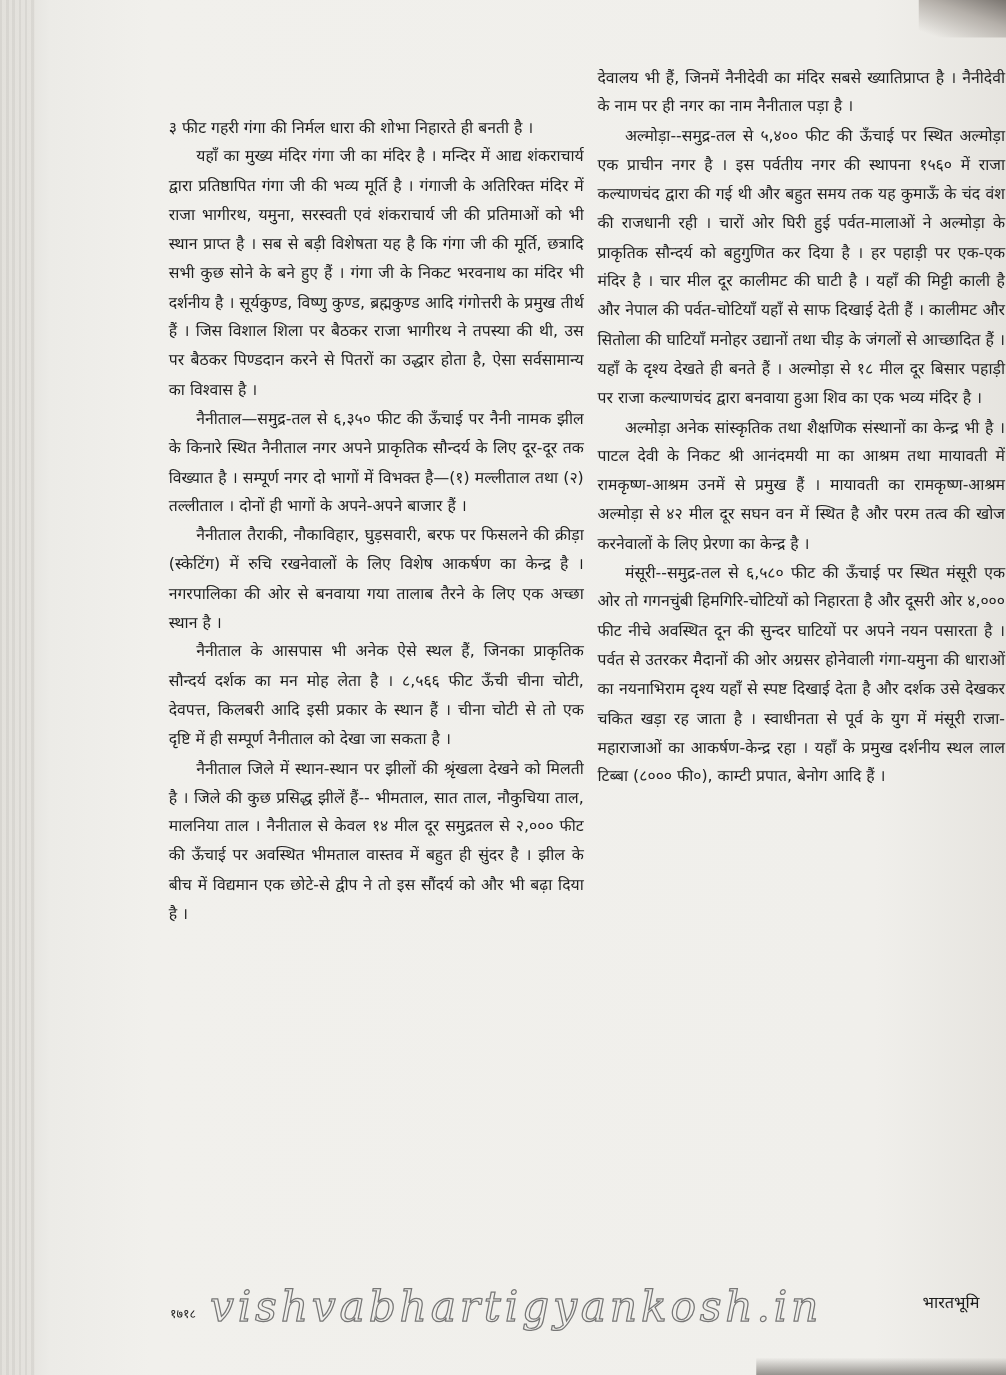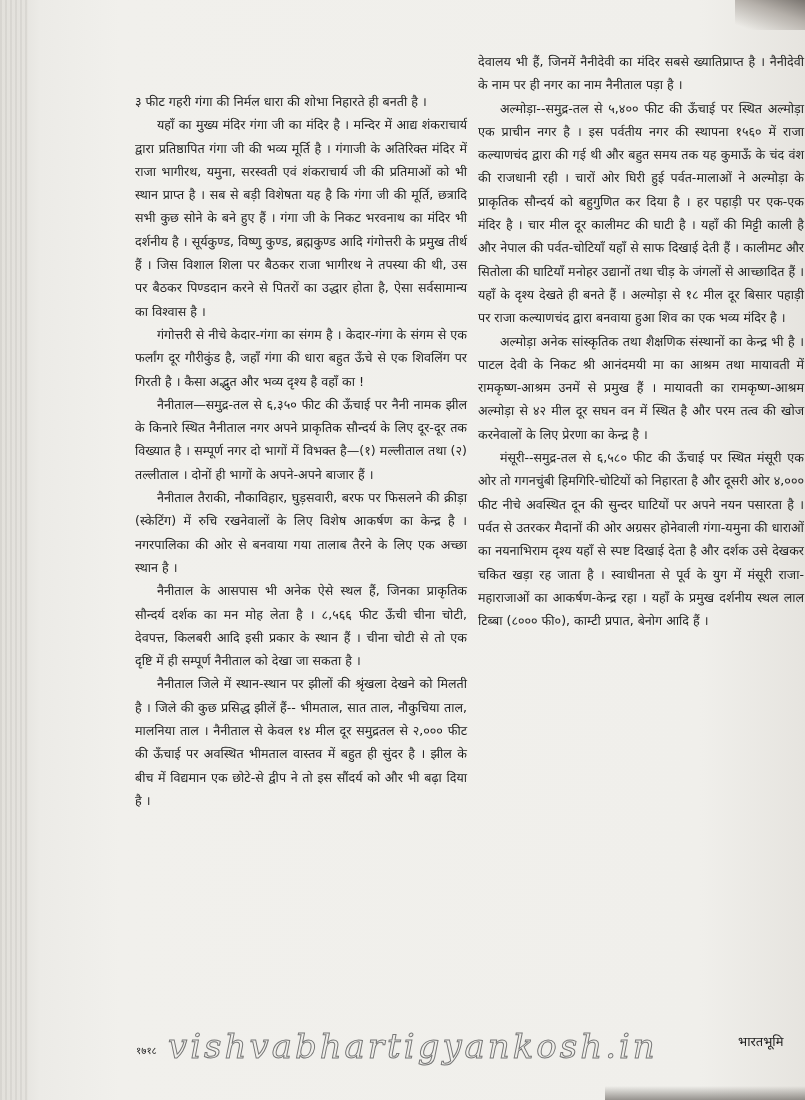--- a/index.html
+++ b/index.html
@@ -54,21 +54,20 @@
 </head>
 <body>
 
 <div class="page">
   <div class="binding"></div>
   <div class="corner-shadow"></div>
 
   <div class="col col-left">
     <p><span>३ फीट गहरी गंगा की निर्मल धारा की शोभा निहारते ही बनती है ।</span></p>
     <p class="indent"><span>यहाँ का मुख्य मंदिर गंगा जी का मंदिर है । मन्दिर में आद्य शंकराचार्य द्वारा प्रतिष्ठापित गंगा जी की भव्य मूर्ति है । गंगाजी के अतिरिक्त मंदिर में राजा भागीरथ, यमुना, सरस्वती एवं शंकराचार्य जी की प्रतिमाओं को भी स्थान प्राप्त है । सब से बड़ी विशेषता यह है कि गंगा जी की मूर्ति, छत्रादि सभी कुछ सोने के बने हुए हैं । गंगा जी के निकट भरवनाथ का मंदिर भी दर्शनीय है । सूर्यकुण्ड, विष्णु कुण्ड, ब्रह्मकुण्ड आदि गंगोत्तरी के प्रमुख तीर्थ हैं । जिस विशाल शिला पर बैठकर राजा भागीरथ ने तपस्या की थी, उस पर बैठकर पिण्डदान करने से पितरों का उद्धार होता है, ऐसा सर्वसामान्य का विश्वास है ।</span></p>
-    <p class="indent"><span>गंगोत्तरी से नीचे केदार-गंगा का संगम है । केदार-गंगा के संगम से एक फर्लांग दूर गौरीकुंड है, जहाँ गंगा की धारा बहुत ऊँचे से एक शिवलिंग पर गिरती है । कैसा अद्भुत और भव्य दृश्य है वहाँ का !</span></p>
     <p class="indent"><span class="heading">नैनीताल</span><span>—समुद्र-तल से ६,३५० फीट की ऊँचाई पर नैनी नामक झील के किनारे स्थित नैनीताल नगर अपने प्राकृतिक सौन्दर्य के लिए दूर-दूर तक विख्यात है । सम्पूर्ण नगर दो भागों में विभक्त है—(१) मल्लीताल तथा (२) तल्लीताल । दोनों ही भागों के अपने-अपने बाजार हैं ।</span></p>
     <p class="indent"><span>नैनीताल तैराकी, नौकाविहार, घुड़सवारी, बरफ पर फिसलने की क्रीड़ा (स्केटिंग) में रुचि रखनेवालों के लिए विशेष आकर्षण का केन्द्र है । नगरपालिका की ओर से बनवाया गया तालाब तैरने के लिए एक अच्छा स्थान है ।</span></p>
     <p class="indent"><span>नैनीताल के आसपास भी अनेक ऐसे स्थल हैं, जिनका प्राकृतिक सौन्दर्य दर्शक का मन मोह लेता है । ८,५६६ फीट ऊँची चीना चोटी, देवपत्त, किलबरी आदि इसी प्रकार के स्थान हैं । चीना चोटी से तो एक दृष्टि में ही सम्पूर्ण नैनीताल को देखा जा सकता है ।</span></p>
     <p class="indent"><span>नैनीताल जिले में स्थान-स्थान पर झीलों की श्रृंखला देखने को मिलती है । जिले की कुछ प्रसिद्ध झीलें हैं-- भीमताल, सात ताल, नौकुचिया ताल, मालनिया ताल । नैनीताल से केवल १४ मील दूर समुद्रतल से २,००० फीट की ऊँचाई पर अवस्थित भीमताल वास्तव में बहुत ही सुंदर है । झील के बीच में विद्यमान एक छोटे-से द्वीप ने तो इस सौंदर्य को और भी बढ़ा दिया है ।</span></p>
   </div>
 
   <div class="col col-right">
     <p style="margin-top:44px"><span>देवालय भी हैं, जिनमें नैनीदेवी का मंदिर सबसे ख्यातिप्राप्त है । नैनीदेवी के नाम पर ही नगर का नाम नैनीताल पड़ा है ।</span></p>
     <p class="indent"><span class="heading">अल्मोड़ा</span><span>--समुद्र-तल से ५,४०० फीट की ऊँचाई पर स्थित अल्मोड़ा एक प्राचीन नगर है । इस पर्वतीय नगर की स्थापना १५६० में राजा कल्याणचंद द्वारा की गई थी और बहुत समय तक यह कुमाऊँ के चंद वंश की राजधानी रही । चारों ओर घिरी हुई पर्वत-मालाओं ने अल्मोड़ा के प्राकृतिक सौन्दर्य को बहुगुणित कर दिया है । हर पहाड़ी पर एक-एक मंदिर है । चार मील दूर कालीमट की घाटी है । यहाँ की मिट्टी काली है और नेपाल की पर्वत-चोटियाँ यहाँ से साफ दिखाई देती हैं । कालीमट और सितोला की घाटियाँ मनोहर उद्यानों तथा चीड़ के जंगलों से आच्छादित हैं । यहाँ के दृश्य देखते ही बनते हैं । अल्मोड़ा से १८ मील दूर बिसार पहाड़ी पर राजा कल्याणचंद द्वारा बनवाया हुआ शिव का एक भव्य मंदिर है ।</span></p>
     <p class="indent"><span>अल्मोड़ा अनेक सांस्कृतिक तथा शैक्षणिक संस्थानों का केन्द्र भी है । पाटल देवी के निकट श्री आनंदमयी मा का आश्रम तथा मायावती में रामकृष्ण-आश्रम उनमें से प्रमुख हैं । मायावती का रामकृष्ण-आश्रम अल्मोड़ा से ४२ मील दूर सघन वन में स्थित है और परम तत्व की खोज करनेवालों के लिए प्रेरणा का केन्द्र है ।</span></p>

